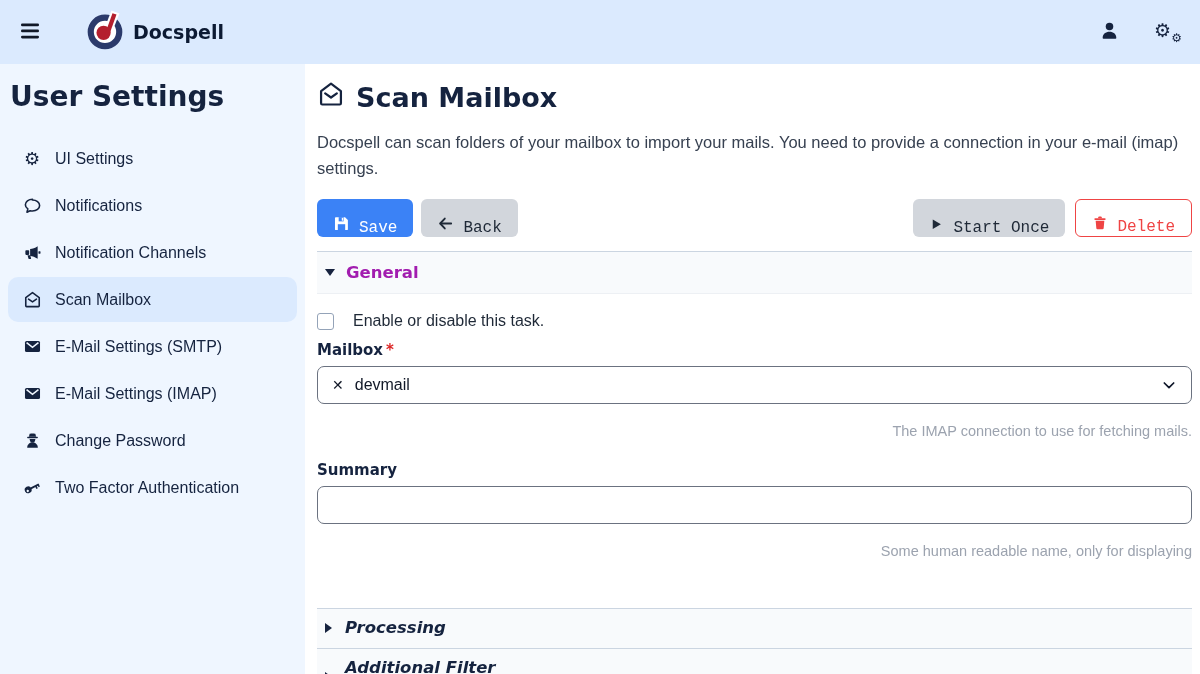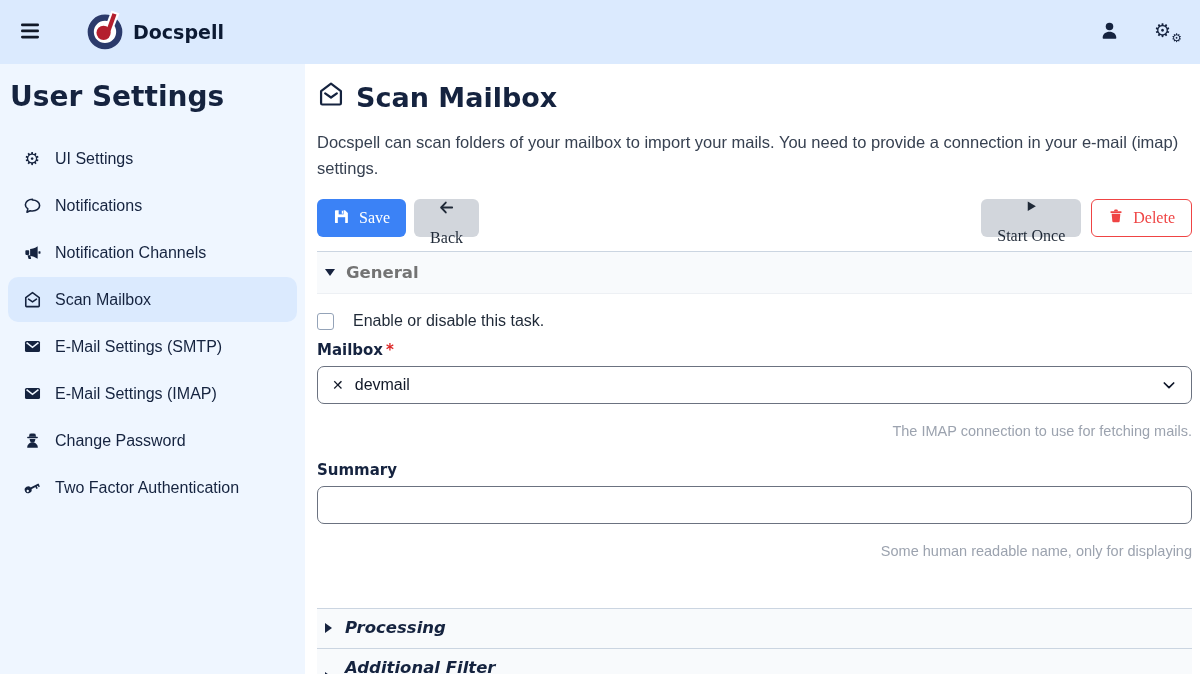--- a/index.html
+++ b/index.html
@@ -47,33 +47,33 @@
   .page-title {
     display:flex; align-items:center; gap:11px;
     font-family:"DejaVu Sans",sans-serif; font-size:27px; font-weight:700;
     color:#15233f; margin:6px 0 16px 0;
   }
   .desc { font-size:16.5px; line-height:1.55; color:#374151; margin:0 0 18px 0; max-width:900px; }
 
   .toolbar { display:flex; gap:8px; align-items:center; }
   .toolbar-right { margin-left:auto; display:flex; gap:10px; }
   .btn {
-    display:inline-flex; align-items:center; gap:9px; height:38px; padding:0 16px;
-    border-radius:6px; font-size:16px; font-family:Liberation Serif, serif; border:none; cursor:pointer;
+    display:inline-flex; align-items:flex-end; gap:9px; height:38px; padding:0 16px;
+    border-radius:6px; font-size:16px; font-family:Liberation Mono, monospace; border:none; cursor:pointer;
   }
   .btn-primary { background:#3b82f6; color:#ffffff; }
-  .btn-secondary { background:#d2d6dc; color:#1f2937;flex-direction:column; }
+  .btn-secondary { background:#d2d6dc; color:#1f2937; }
   .btn-danger { background:#ffffff; color:#ef4444; border:1px solid #ef4444; }
 
   .section-general { margin-top:14px; border-top:1px solid #cbd5e1; }
   .sec-header {
     display:flex; align-items:center; gap:11px; padding:11px 8px;
     background:#f8fafc; border-bottom:1px solid #edf0f4; cursor:pointer;
   }
-  .sec-title { font-family:"DejaVu Sans",sans-serif; font-weight:700; font-size:16.5px; color:#737373; }
+  .sec-title { font-family:"DejaVu Sans",sans-serif; font-weight:700; font-size:16.5px; color:#a21caf; }
   .caret-down { width:0; height:0; border-left:5.5px solid transparent; border-right:5.5px solid transparent; border-top:7px solid #17233f; }
   .caret-right { width:0; height:0; border-top:5.5px solid transparent; border-bottom:5.5px solid transparent; border-left:7px solid #17233f; }
 
   .gen-body { padding:18px 0 27px 0; background:#fff; }
   .checkbox-row { display:flex; align-items:center; gap:19px; font-size:16px; color:#1f2937; margin-bottom:11px; }
   .checkbox {
     appearance:none; -webkit-appearance:none; width:17px; height:17px; margin:0;
     border:1px solid #94a3b8; border-radius:3px; background:#fff; cursor:pointer;
   }
   .field { margin-bottom:22px; }

